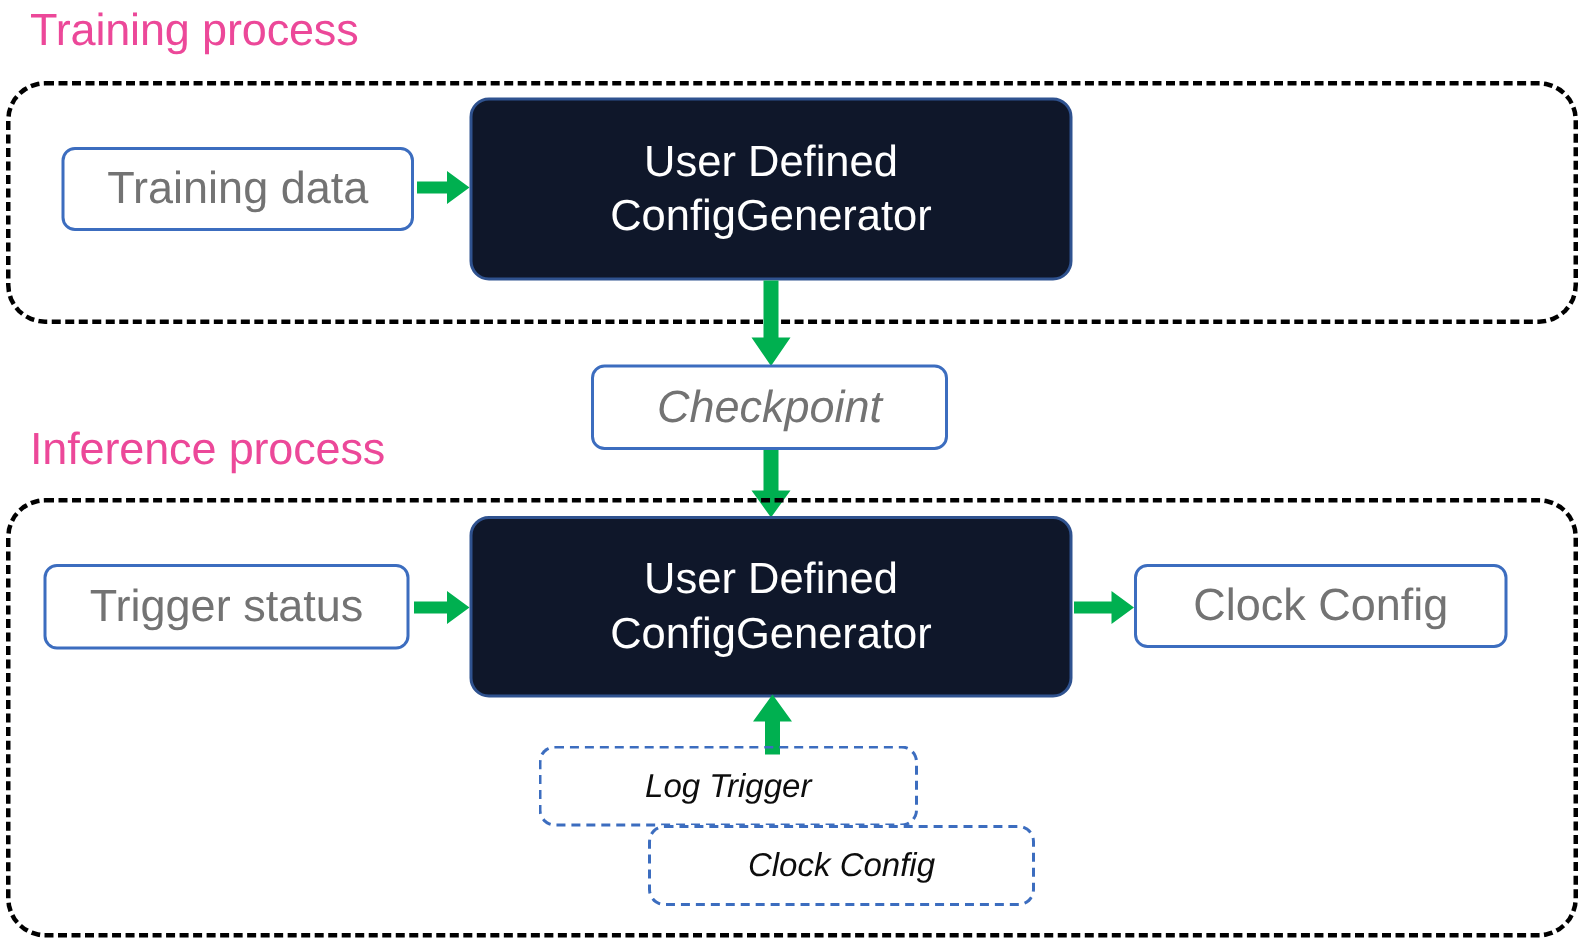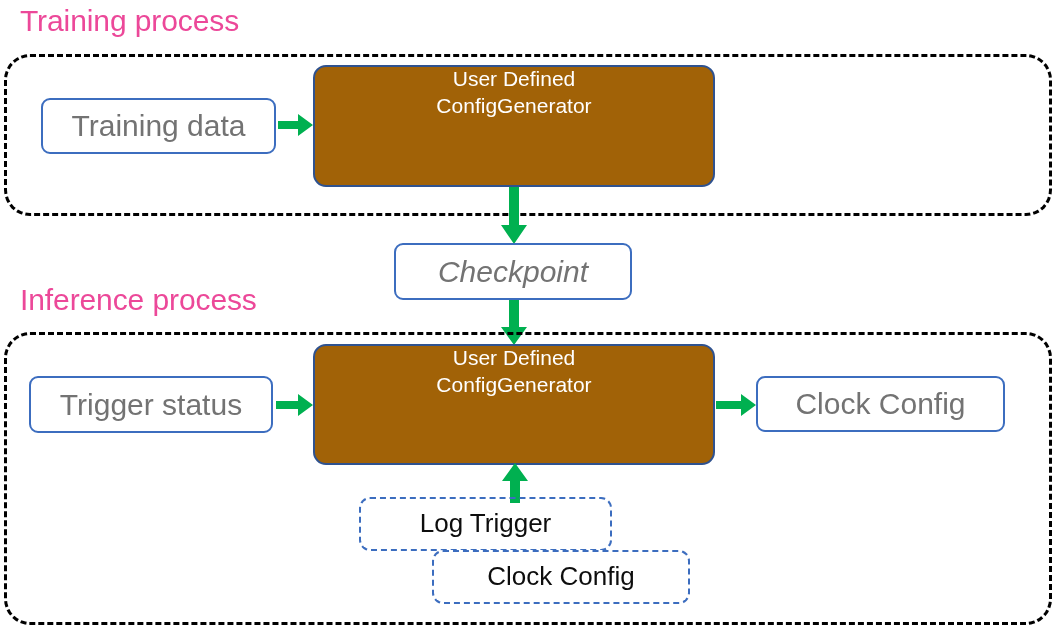--- a/index.html
+++ b/index.html
@@ -54,46 +54,47 @@
     white-space: nowrap;
   }
 
   
   .node-filled {
     position: absolute;
     box-sizing: border-box;
     display: flex;
     flex-direction: column;
     align-items: center;
-    justify-content: flex-start;
-    background: #a16207;
+    justify-content: center;
+    background: #0f172a;
     border: 2px solid #2F528F;
     border-radius: 13px;
     color: #ffffff;
-    font-size: 21px;
+    font-size: 29px;
     line-height: 1.18;
     white-space: nowrap;
     text-align: center;
   }
   .node-filled .l2 { margin-top: 2px; }
 
   
   .node-dashed {
     position: absolute;
     box-sizing: border-box;
     display: flex;
     align-items: center;
     justify-content: center;
     background: transparent;
     border: 2.5px dashed #3C6DBF;
     border-radius: 11px;
     color: #0d0d0d;
-    font-size: 26px;
+    font-size: 22px;
     line-height: 1.05;
     white-space: nowrap;
+    font-style: italic;
   }
   .node-dashed.front { background: #ffffff; }
 
   
   .arrow { position: absolute; }
   .arrow svg { display: block; overflow: visible; }
 </style>
 </head>
 <body>
 

